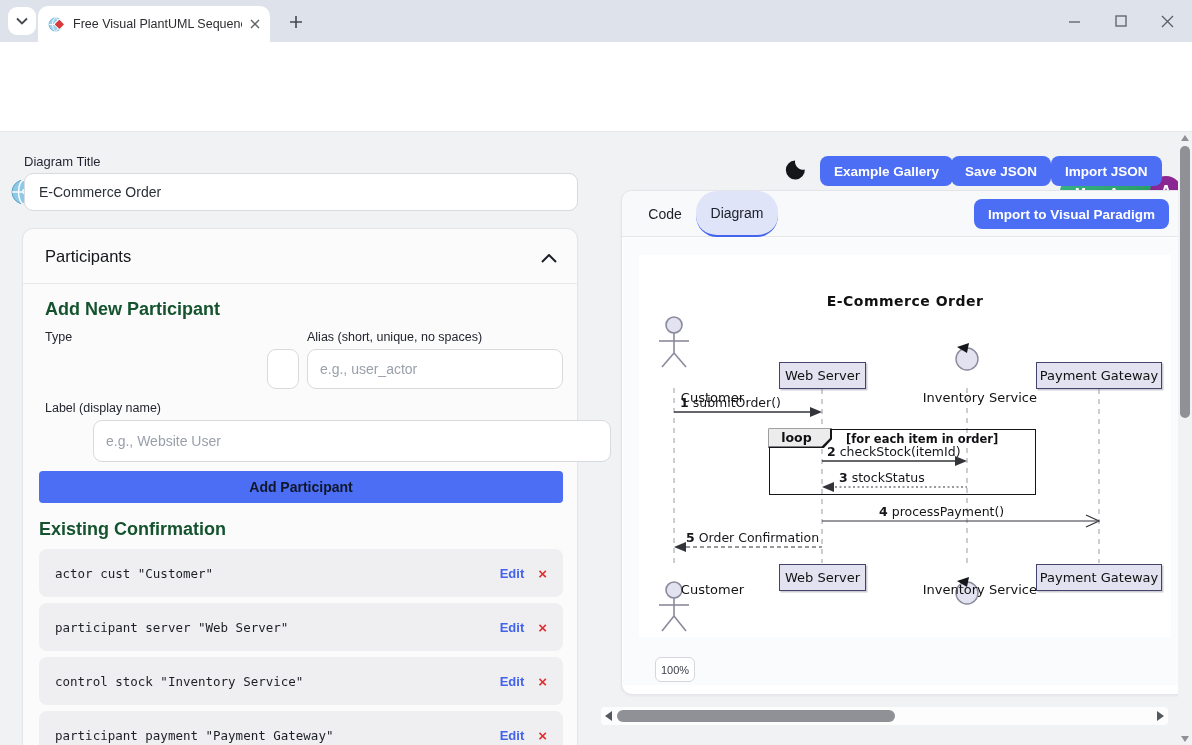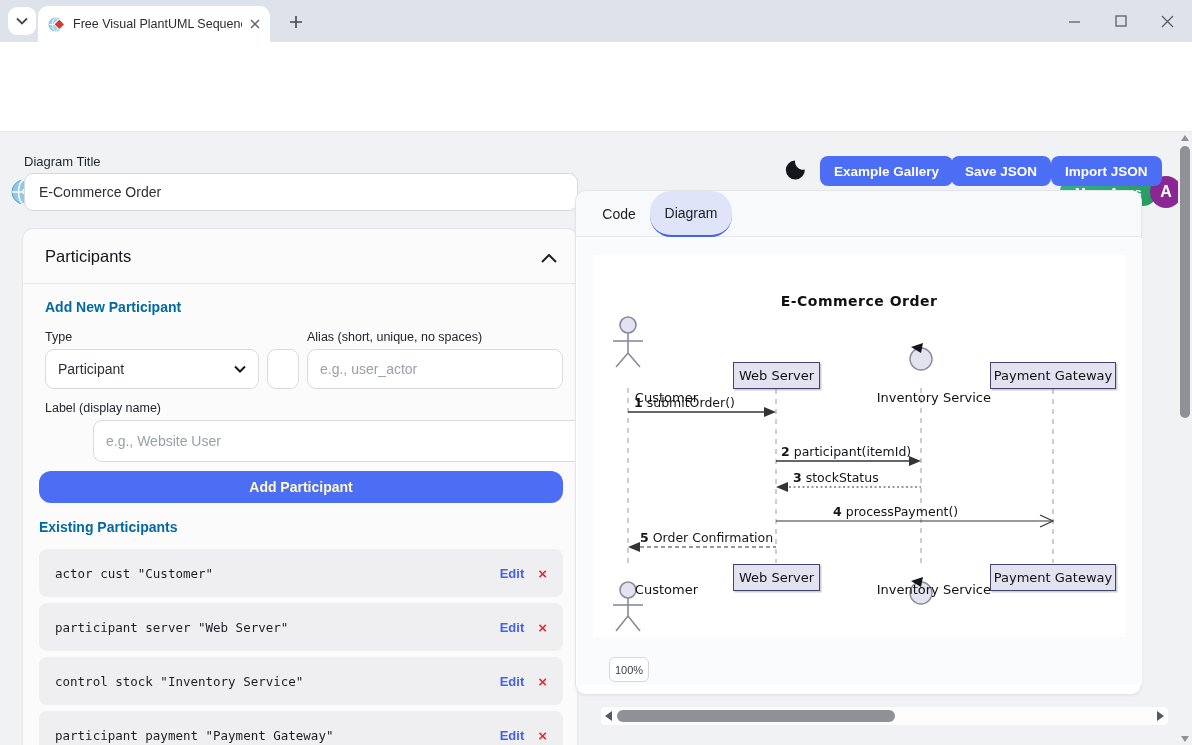--- a/index.html
+++ b/index.html
@@ -33,35 +33,35 @@
   .app-avatar { position:absolute; left:1150px; top:92px; width:32px; height:32px; border-radius:50%; background:#8a2793; color:#fff; font-weight:bold; font-size:16px; display:flex; align-items:center; justify-content:center; }
 
   
   .fieldlabel { font-size:13px; color:#1f2430; }
   .lp-title-label { position:absolute; left:24px; top:154px; }
   .lp-title-input { position:absolute; left:24px; top:173px; width:554px; height:38px; background:#fff; border:1px solid #d8dade; border-radius:9px; font-size:14px; color:#2b2f38; padding:0 14px; font-family:"Liberation Sans", sans-serif; }
   .card { position:absolute; left:22px; top:228px; width:556px; height:540px; background:#fbfbfc; border:1px solid #e4e5e9; border-radius:11px; box-shadow:0 1px 2px rgba(20,22,30,.04); }
   .card-head { position:absolute; left:22px; top:18px; font-size:16.5px; font-weight:normal; color:#14161c; }
   .card-chevron { position:absolute; right:20px; top:20px; }
   .card-divider { position:absolute; left:0; top:54px; width:100%; height:1px; background:#e8e9ed; }
-  .sec-title { position:absolute; left:22px; font-size:14px; font-weight:bold; color:#0369a1; }
+  .sec-title { position:absolute; left:22px; font-size:18px; font-weight:bold; color:#14532d; }
   .sublabel { position:absolute; font-size:12.5px; color:#23262e; }
   .inputbox { position:absolute; background:#fff; border:1px solid #d8dade; border-radius:9px; font-size:14px; padding:0 12px; color:#2b2f38; font-family:"Liberation Sans", sans-serif; }
   .inputbox::placeholder { color:#9aa0aa; }
   .selectbox { position:absolute; background:#fff; border:1px solid #d8dade; border-radius:9px; font-size:14px; color:#2b2f38; display:flex; align-items:center; justify-content:space-between; padding:0 12px; }
-  .addbtn { position:absolute; left:16px; top:242px; width:524px; height:32px; background:#4c6ef5; border:none; border-radius:12px; color:#fef9c3; font-size:14px; font-weight:bold; }
+  .addbtn { position:absolute; left:16px; top:242px; width:524px; height:32px; background:#4c6ef5; border:none; border-radius:4px; color:#0f172a; font-size:14px; font-weight:bold; }
   .p-row { position:absolute; left:16px; width:524px; height:48px; background:#efeff2; border-radius:8px; display:flex; align-items:center; padding:0 16px; gap:14px; }
   .p-code { font-family:"DejaVu Sans Mono", monospace; font-size:12.5px; color:#1d1f26; flex:1; white-space:nowrap; overflow:hidden; }
   .p-edit { color:#4263eb; font-size:13px; font-weight:bold; text-decoration:none; }
   .p-del { color:#e03131; font-size:15px; font-weight:bold; }
 
   
   .bluebtn { position:absolute; height:30px; background:#4c6ef5; border:none; border-radius:8px; color:#fff; font-size:13.5px; font-weight:bold; padding:0 14px; }
   .moon { position:absolute; left:783px; top:158px; width:24px; height:24px; }
-  .rcard { position:absolute; left:575px; top:190px; width:567px; height:505px; background:#fff; border:1px solid #e4e5e9; border-radius:11px; box-shadow:0 1px 3px rgba(20,22,30,.05); }
+  .rcard { position:absolute; left:621px; top:190px; width:567px; height:505px; background:#fff; border:1px solid #e4e5e9; border-radius:11px; box-shadow:0 1px 3px rgba(20,22,30,.05); }
   .tabbar { position:absolute; left:0; top:0; width:100%; height:46px; background:#f8f9fb; border-bottom:1px solid #e4e5e9; border-radius:11px 11px 0 0; }
   .rtab { position:absolute; top:0; height:46px; display:flex; align-items:center; justify-content:center; font-size:14px; color:#1c1f27; }
   .rtab.active { background:#e0e4f8; border-bottom:2.5px solid #4263eb; }
   .viewport { position:absolute; left:1px; top:47px; width:565px; height:447px; background:#fafbfd; overflow:hidden; }
   .canvas { position:absolute; left:16px; top:17px; width:532px; height:382px; background:#fff; }
   .zoombadge { position:absolute; left:32px; top:419px; width:40px; height:25px; background:#fff; border:1px solid #d5d7dc; border-radius:6px; font-size:11px; color:#3a3e46; display:flex; align-items:center; justify-content:center; }
   .hscroll { position:absolute; left:601px; top:707px; width:567px; height:18px; background:#fdfdfe; border-radius:4px; }
   .hthumb { position:absolute; left:16px; top:3px; width:278px; height:12px; background:#8f9196; border-radius:6px; }
   .harrow { position:absolute; top:4px; width:0; height:0; }
   .vscroll { position:absolute; left:1178px; top:132px; width:14px; height:613px; background:#f1f2f4; }
@@ -204,37 +204,31 @@
   <div class="card-chevron">
     <svg width="16" height="9" viewBox="0 0 16 9">
         <polyline points="1,8 8,1 15,8" fill="none" stroke="#1c1f27" stroke-width="2"></polyline>
       </svg>
   </div>
   <div class="card-divider"></div>
 
   <div class="sec-title" style="top:70px;">Add New Participant</div>
 
   <div class="sublabel" style="left:22px; top:101px;">Type</div>
-  <div class="selectbox" style="left:22px; top:120px; width:214px; height:40px;">
-    <span>Participant</span>
-    <svg width="12" height="8" viewBox="0 0 12 8">
-        <polyline points="1,1.5 6,6.5 11,1.5" fill="none" stroke="#16181d" stroke-width="2"></polyline>
-      </svg>
-  </div>
   <div class="selectbox" style="left:244px; top:120px; width:32px; height:40px;"></div>
 
   <div class="sublabel" style="left:284px; top:101px;">Alias (short, unique, no spaces)</div>
   <input class="inputbox" style="left: 284px; top: 120px; width: 256px; height: 40px;" placeholder="e.g., user_actor">
 
   <div class="sublabel" style="left:22px; top:172px;">Label (display name)</div>
   <input class="inputbox" style="left: 22px; top: 191px; width: 518px; height: 42px; margin-left: 48px;" placeholder="e.g., Website User">
 
   <button class="addbtn">Add Participant</button>
 
-  <div class="sec-title" style="top:290px; left:16px;">Existing Participants</div>
+  <div class="sec-title" style="top:290px; left:16px;">Existing Confirmation</div>
 
   <div class="p-row" style="top:320px;">
     <span class="p-code">actor cust "Customer"</span>
     <a href="#" class="p-edit">Edit</a>
     <span class="p-del">×</span>
   </div>
   <div class="p-row" style="top:374px;">
     <span class="p-code">participant server "Web Server"</span>
     <a href="#" class="p-edit">Edit</a>
     <span class="p-del">×</span>
@@ -257,20 +251,21 @@
     </svg>
 </div>
 <button class="bluebtn" style="left:820px; top:156px;">Example Gallery</button>
 <button class="bluebtn" style="left:951px; top:156px;">Save JSON</button>
 <button class="bluebtn" style="left:1051px; top:156px;">Import JSON</button>
 
 <div class="rcard">
   <div class="tabbar">
     <div class="rtab" style="left:12px; width:62px;">Code</div>
     <div class="rtab active" style="left:74px; width:82px;border-radius:21px;">Diagram</div>
+    <button class="bluebtn" style="left:352px; top:8px;">Import to Visual Paradigm</button>
   </div>
 
   <div class="viewport">
     <div class="canvas">
 
       <svg width="532" height="382" viewBox="0 0 532 382" style="position:absolute; left:0; top:0;">
 
         <g stroke="#9a9aa6" stroke-width="1" stroke-dasharray="5,5">
           <line x1="35" y1="133" x2="35" y2="308"></line>
           <line x1="183" y1="134" x2="183" y2="308"></line>
@@ -320,22 +315,28 @@
 
       <div class="dg-title">E-Commerce Order</div>
 
       <div class="dg-plabel" style="left:-35px; top:116px;">Customer</div>
       <div class="dg-box" style="left:140px; top:107px; width:87px;">Web Server</div>
       <div class="dg-plabel" style="left:258px; top:116px;">Inventory Service</div>
       <div class="dg-box" style="left:397px; top:107px; width:126px;">Payment Gateway</div>
 
       <div class="dg-msg" style="left:41px; top:140px;"><b>1</b><span>submitOrder()</span></div>
 
-
-      <div class="dg-msg" style="left:188px; top:189px;"><b>2</b><span>participant(itemId)</span></div>
+      <div class="loopbox">
+        <div class="loop-tab-outer">
+          <div class="loop-tab-inner">loop</div>
+        </div>
+        <div class="loop-cond">[for each item in order]</div>
+      </div>
+
+      <div class="dg-msg" style="left:188px; top:189px;"><b>2</b><span>checkStock(itemId)</span></div>
       <div class="dg-msg" style="left:200px; top:215px;"><b>3</b><span>stockStatus</span></div>
       <div class="dg-msg" style="left:240px; top:249px;"><b>4</b><span>processPayment()</span></div>
       <div class="dg-msg" style="left:47px; top:275px;"><b>5</b><span>Order Confirmation</span></div>
 
       <div class="dg-plabel" style="left:-35px; top:308px;">Customer</div>
       <div class="dg-box" style="left:140px; top:309px; width:87px;">Web Server</div>
       <div class="dg-plabel" style="left:258px; top:308px;">Inventory Service</div>
       <div class="dg-box" style="left:397px; top:309px; width:126px;">Payment Gateway</div>
     </div>
 

